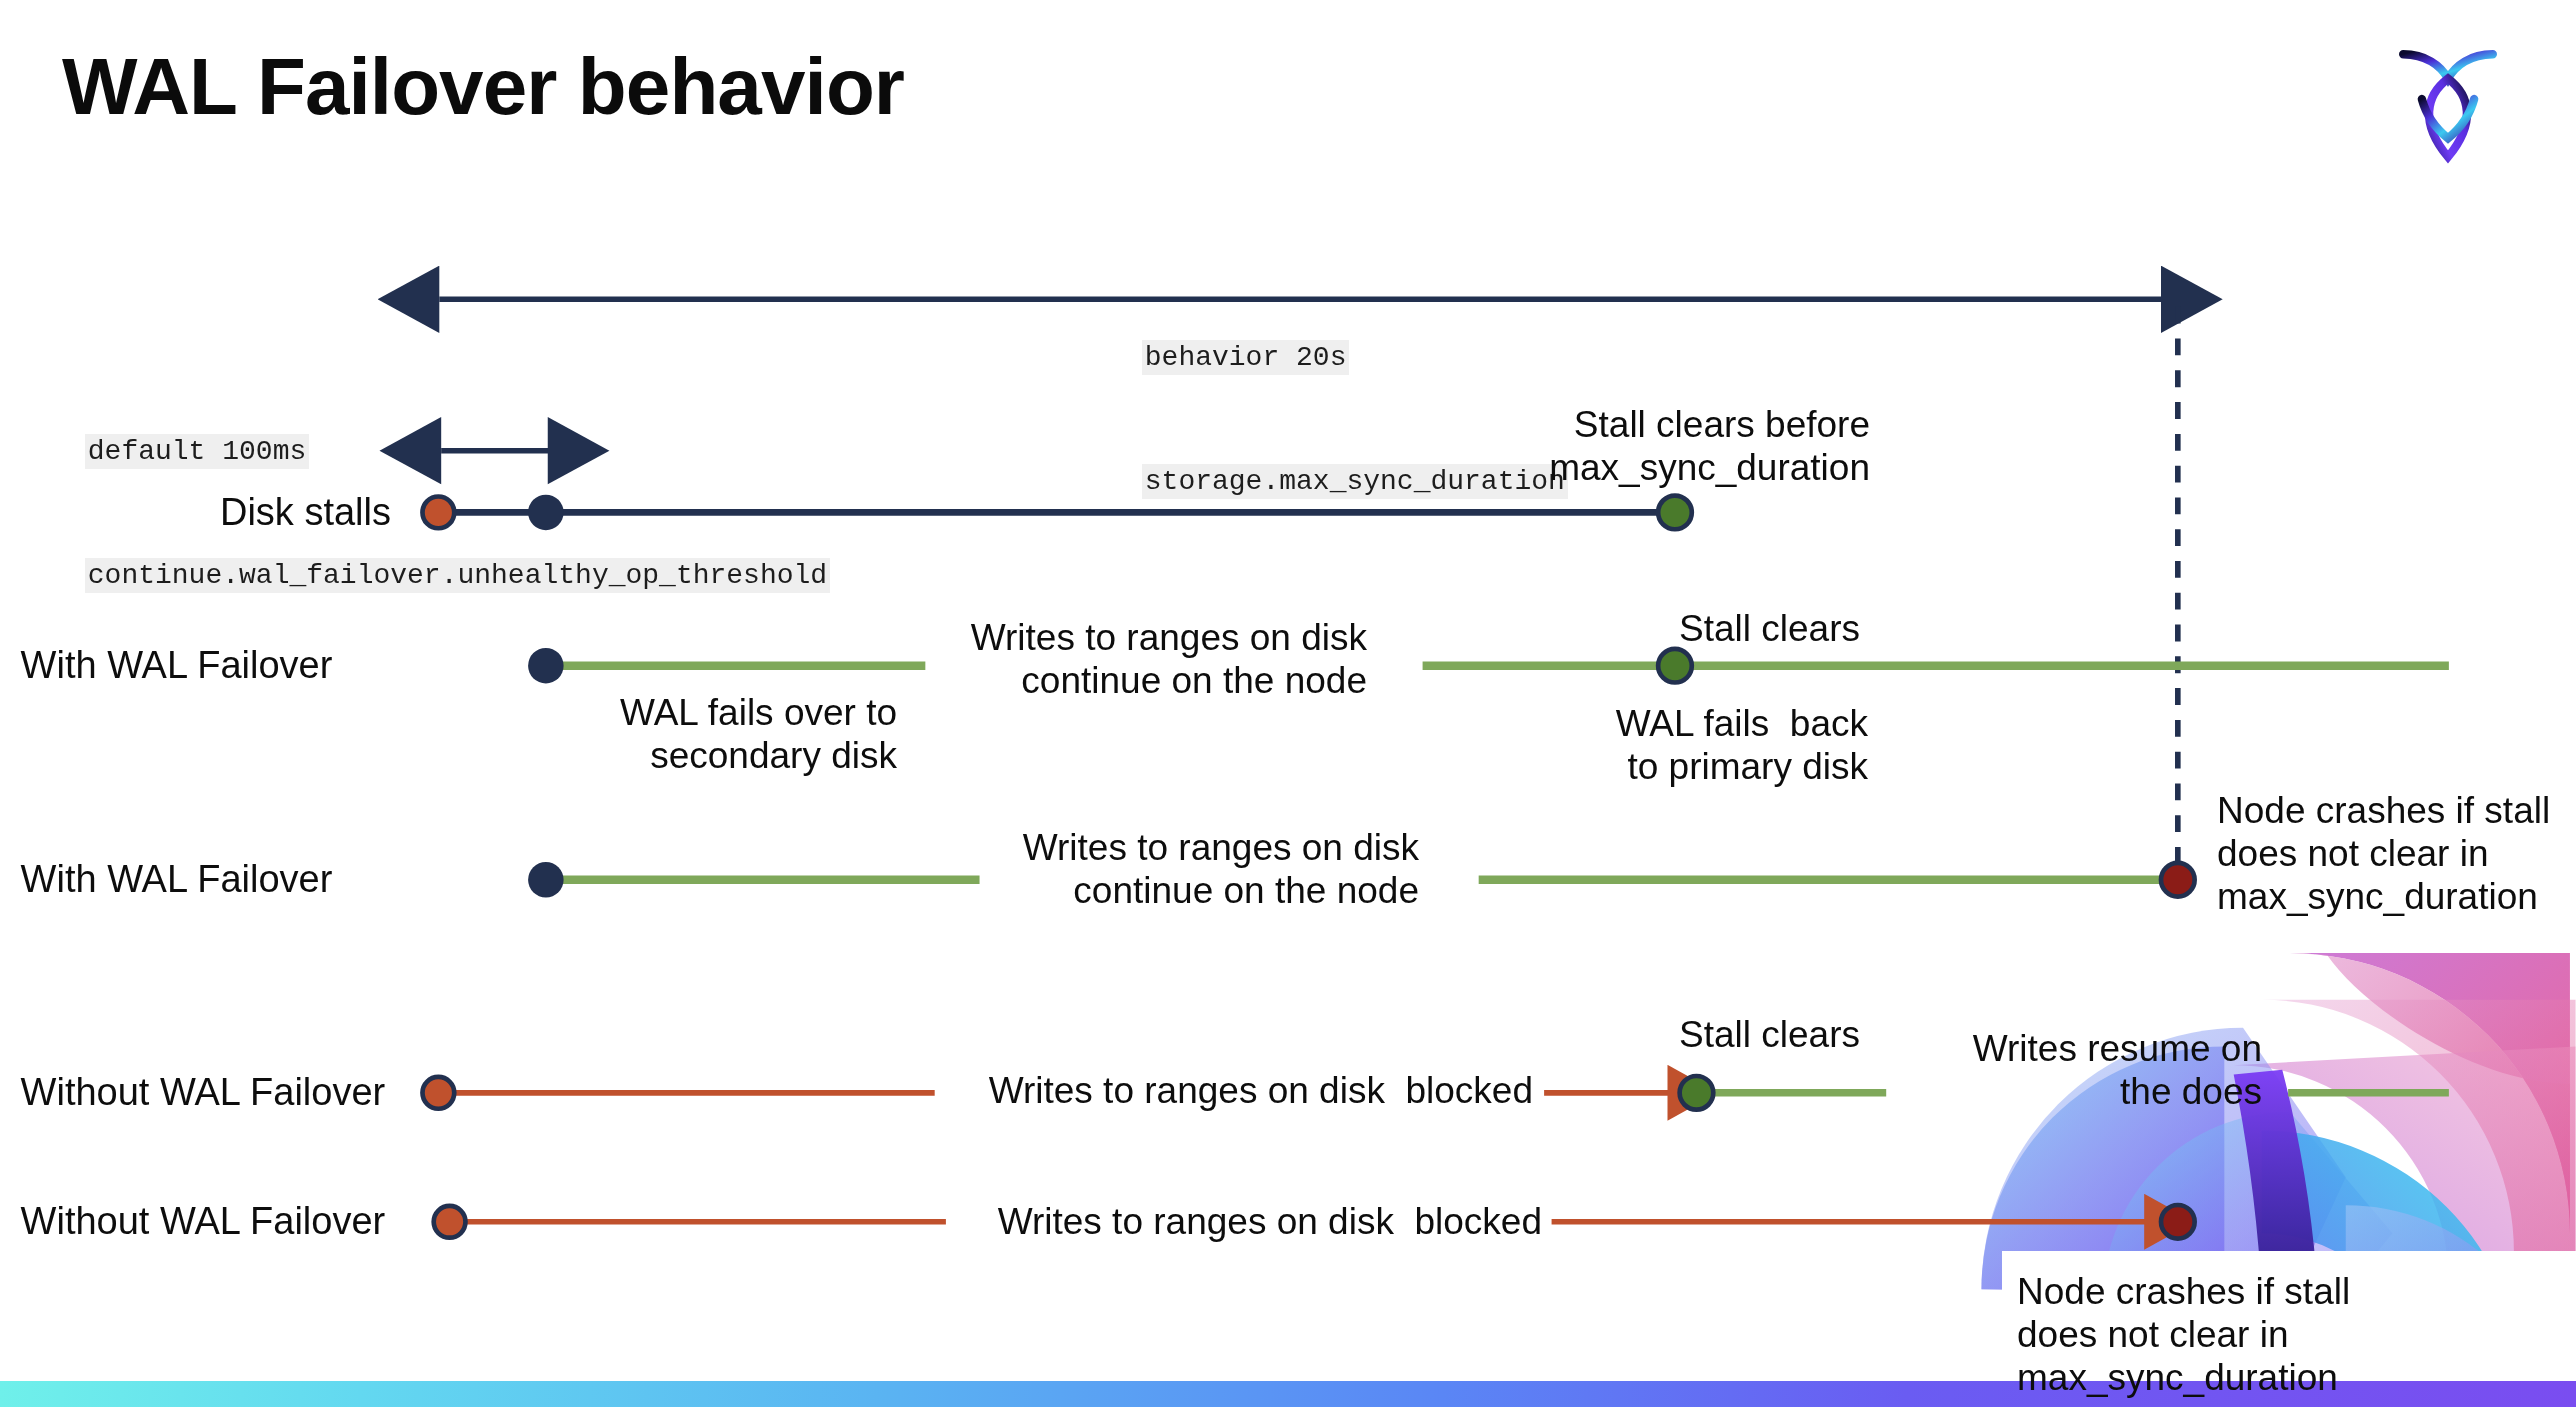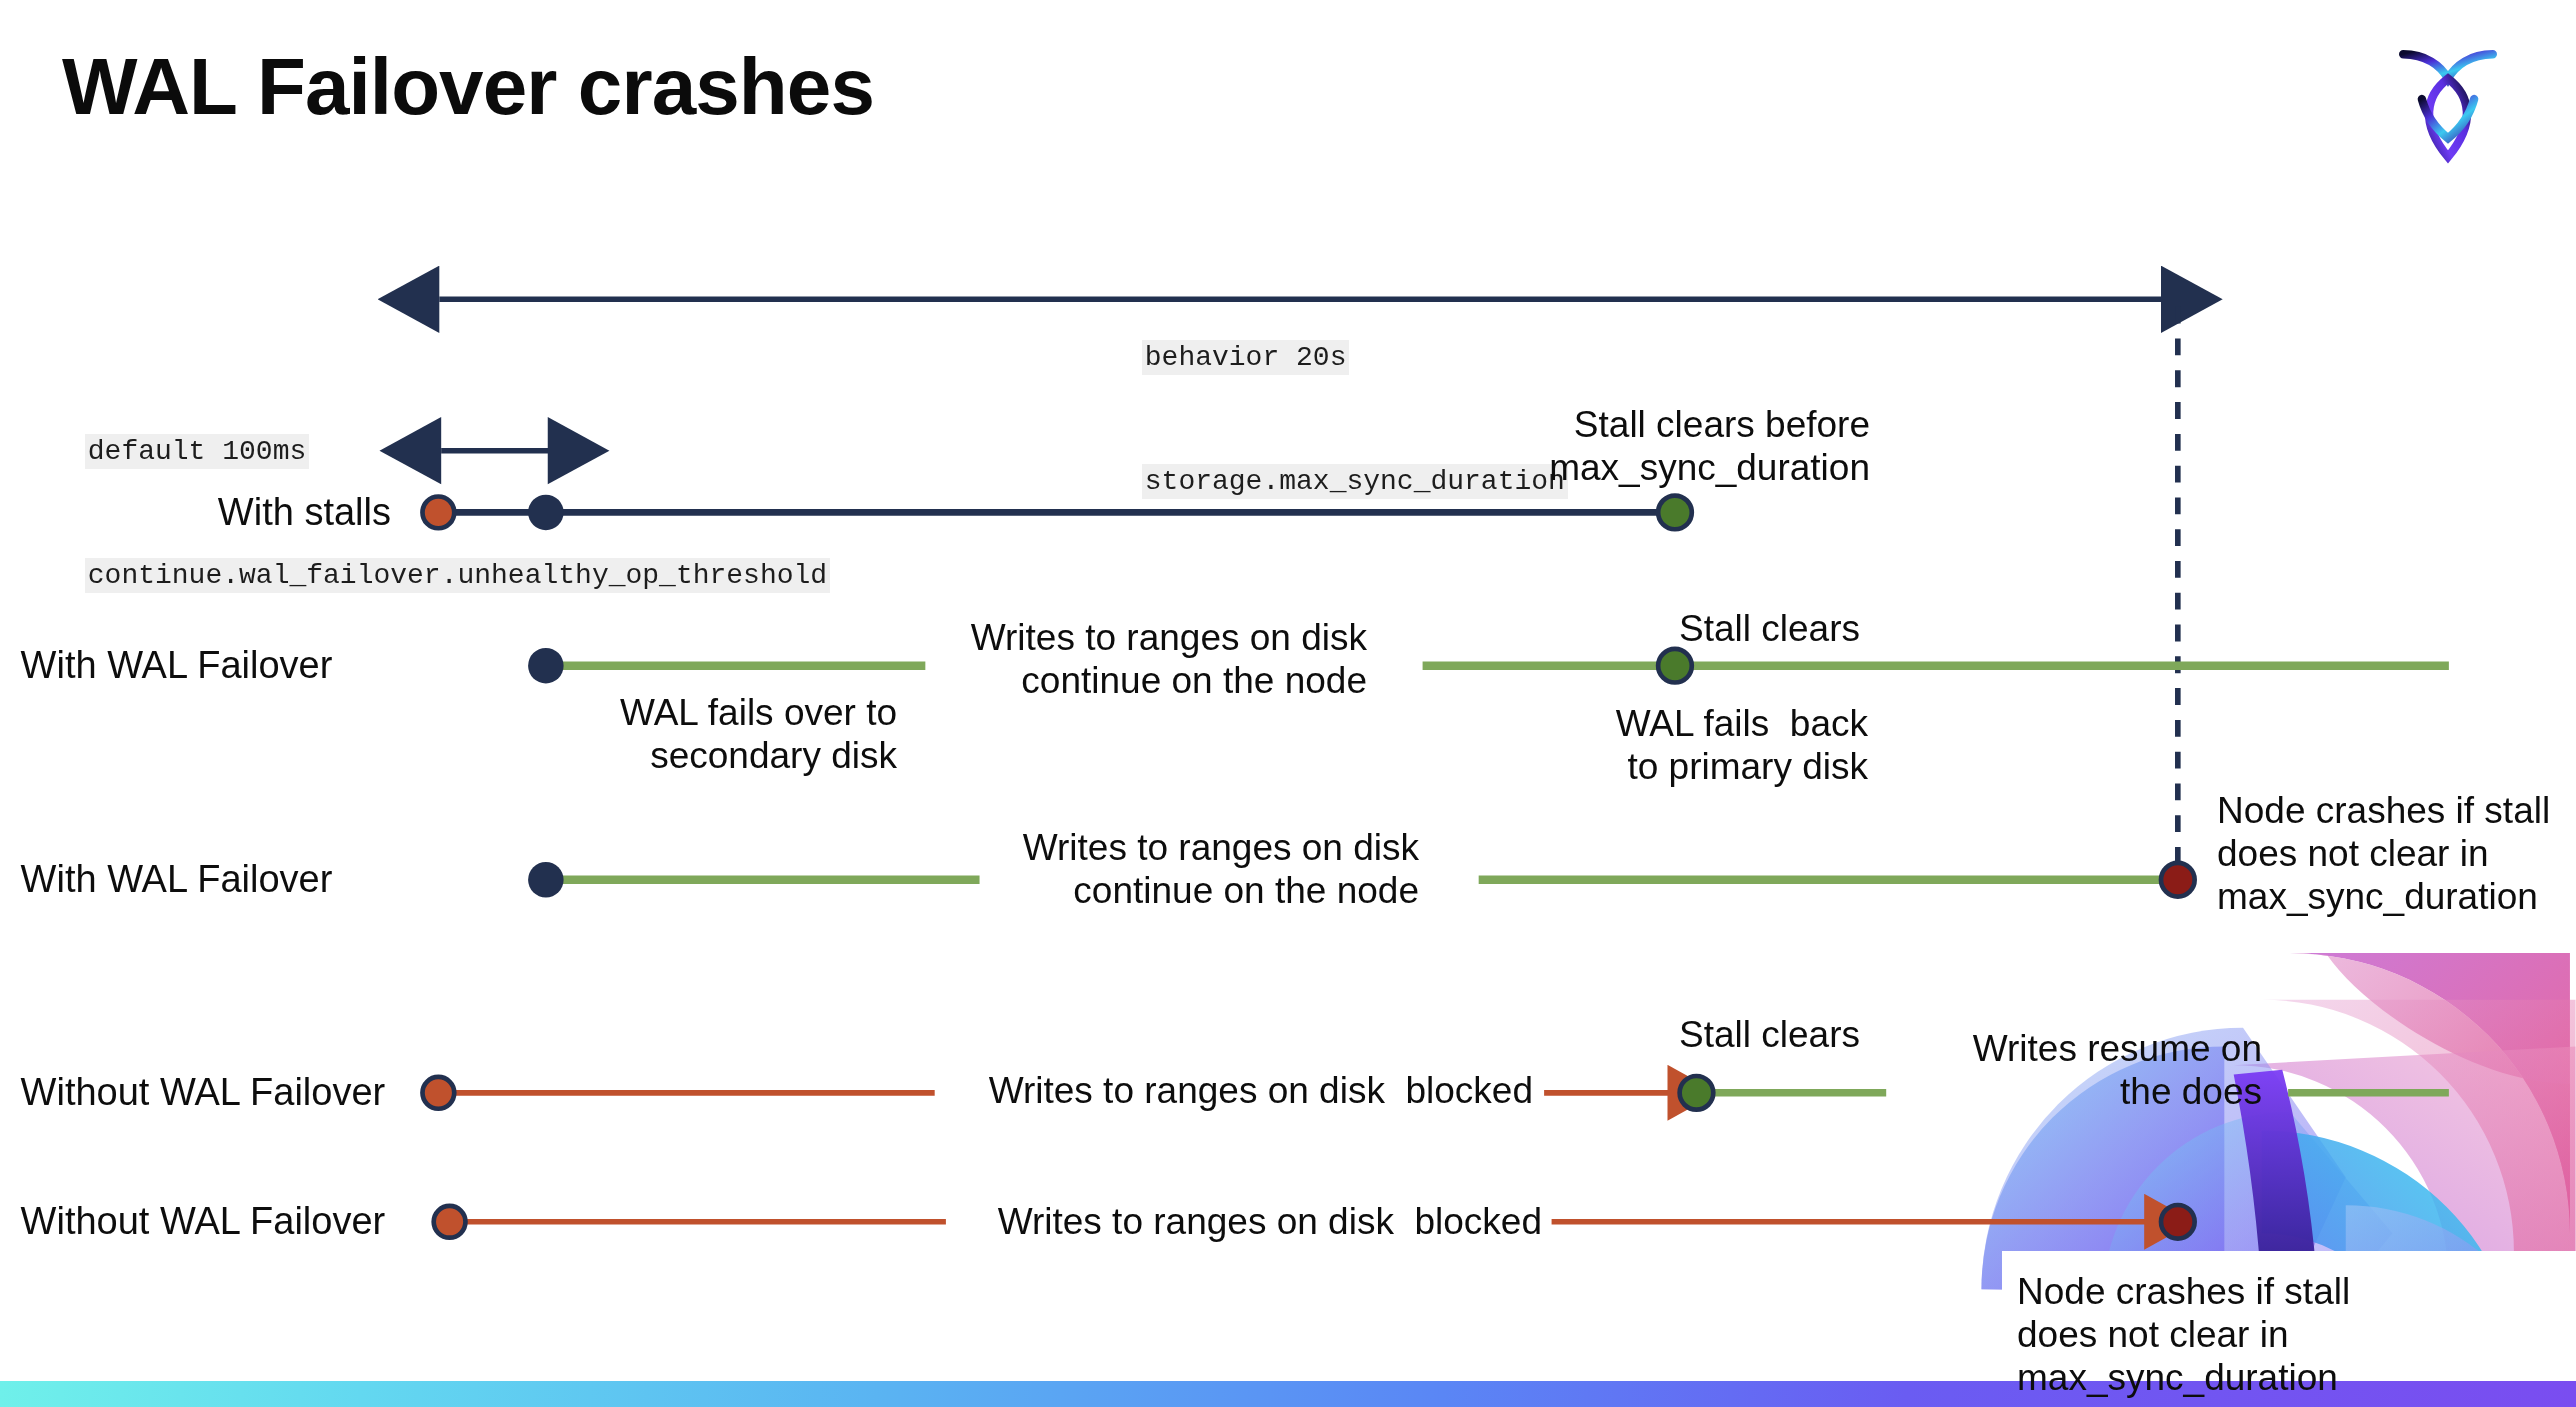--- a/index.html
+++ b/index.html
@@ -54,21 +54,21 @@
   .lbl.c{text-align:right;}
   .lbl.r{text-align:right;}
   .lbl.l{text-align:left;}
   .rowname{font-size:38px;}
 </style>
 </head>
 <body>
 
 <div id="stage">
 
-  <div id="slide-title">WAL Failover crashes</div>
+  <div id="slide-title">WAL Failover behavior</div>
 
   <svg id="brand-logo" viewBox="0 0 128 150">
     <defs>
       <linearGradient id="lg1" x1="0" y1="0" x2="1" y2="1">
         <stop offset="0%" stop-color="#0b0a2e"></stop>
         <stop offset="30%" stop-color="#4b2fd6"></stop>
         <stop offset="62%" stop-color="#3bc9f0"></stop>
         <stop offset="100%" stop-color="#3a1fa8"></stop>
       </linearGradient>
       <linearGradient id="lg2" x1="1" y1="0" x2="0" y2="1">
@@ -202,21 +202,21 @@
   <div class="mono" style="left:1142px;top:254px;text-align:left;">
     <div><span>behavior 20s</span></div>
     <div><span>storage.max_sync_duration</span></div>
   </div>
 
   <div class="mono" style="left:37px;top:348px;text-align:left;margin-left:48px;">
     <div><span>default 100ms</span></div>
     <div><span>continue.wal_failover.unhealthy_op_threshold</span></div>
   </div>
 
-  <div class="lbl rowname r" style="left:0px;top:490px;width:391px;">With stalls</div>
+  <div class="lbl rowname r" style="left:0px;top:490px;width:391px;">Disk stalls</div>
 
   <div class="lbl rowname l" style="left:20.6px;top:643px;">With WAL Failover</div>
 
   <div class="lbl rowname l" style="left:20.6px;top:857px;">With WAL Failover</div>
 
   <div class="lbl rowname l" style="left:20.6px;top:1070px;">Without WAL Failover</div>
 
   <div class="lbl rowname l" style="left:20.6px;top:1199px;">Without WAL Failover</div>
 
   <div class="lbl c" style="left:1477px;top:404px;width:393px;">Stall clears before

